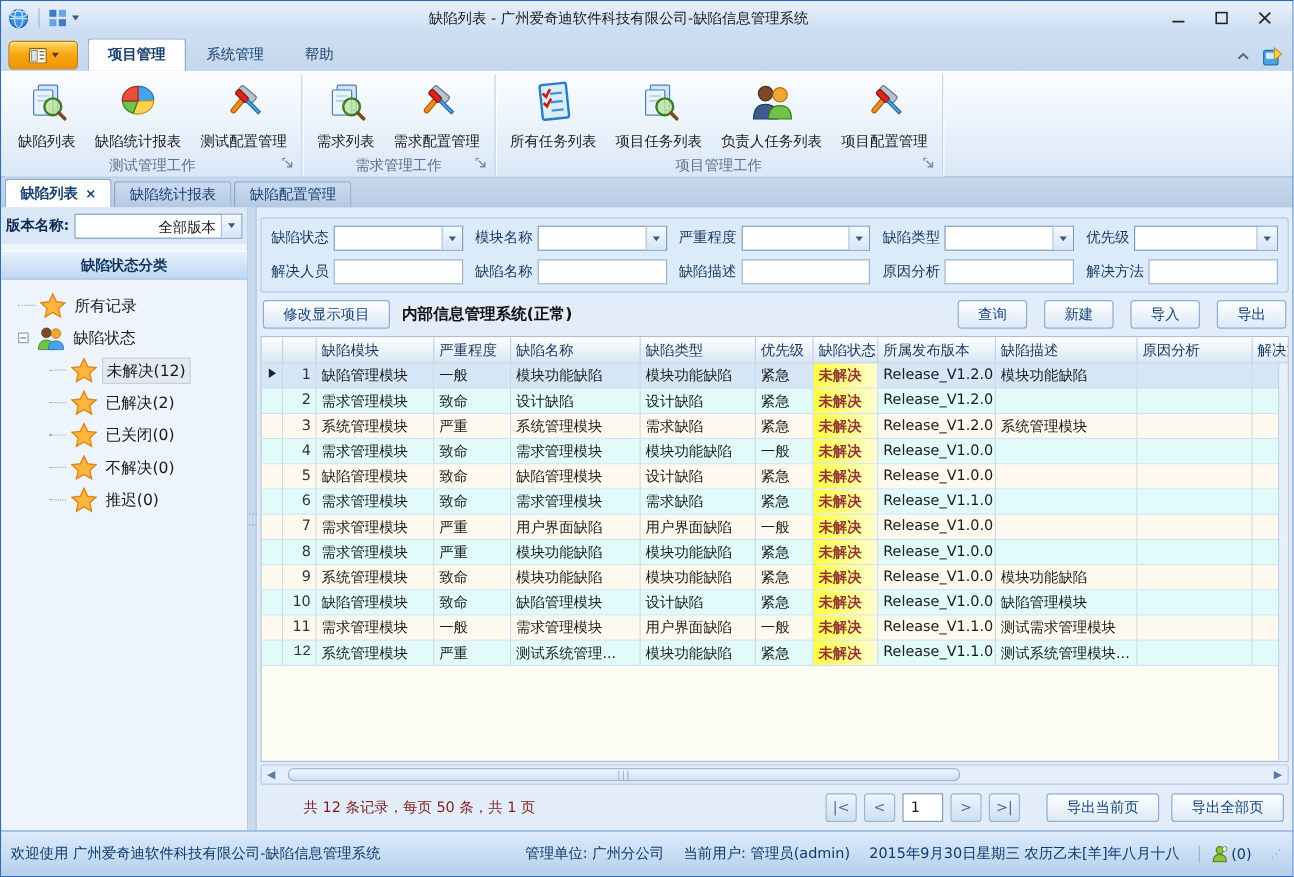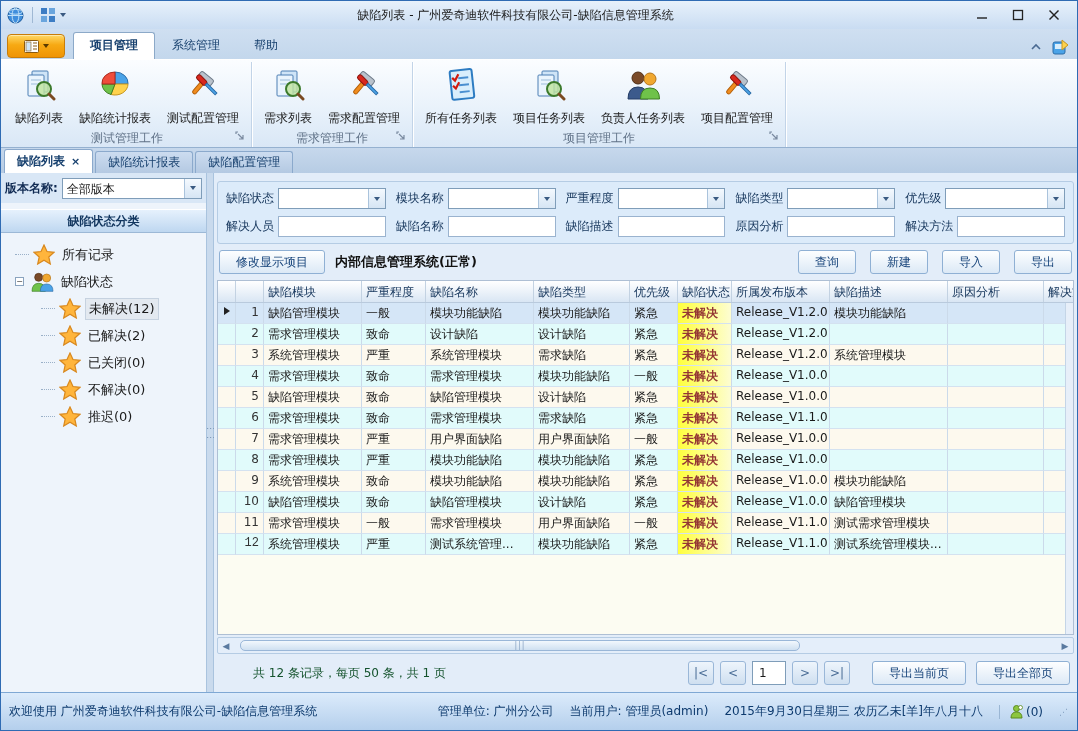--- a/index.html
+++ b/index.html
@@ -35,21 +35,21 @@
 
   
   .doctabs { height:25px; background:linear-gradient(#c6d8ec,#b7cce4); display:flex; align-items:flex-end; padding:0 3px; gap:2px; flex:0 0 auto; }
   .dtab { height:22px; padding:0 12px; display:flex; align-items:center; gap:6px; background:linear-gradient(#ccdcf0,#b4c9e2); border:1px solid #8ba9cc; border-bottom:none; border-radius:3px 3px 0 0; color:#17406e; }
   .dtab.active { background:#fff; font-weight:bold; height:24px; }
   .dtab .close { color:#17406e; font-weight:bold; font-size:11px; }
 
   
   .main { flex:1; display:flex; min-height:0; }
   .sidebar { width:206px; display:flex; flex-direction:column; background:#eef4fb; border-right:1px solid #a9c3de; }
-  .version-row { height:30px; display:flex; align-items:center; padding:0 4px; gap:4px; background:#d9e7f6; }
+  .version-row { height:30px; display:flex; align-items:center; padding:0 4px; gap:4px; background:#d9e7f6;text-align:right; }
   .version-label { font-weight:bold; color:#102a52; white-space:nowrap; }
   .combo { flex:1; height:21px; background:#fff; border:1px solid #7f9db9; display:flex; }
   .combo .cval { flex:1; padding:2px 4px; color:#1a1a1a; white-space:nowrap; overflow:hidden; }
   .combo .carrow { width:17px; background:linear-gradient(#f4f9fe,#d6e5f4); border-left:1px solid #aac3dc; display:flex; align-items:center; justify-content:center; }
   .panel-header { height:24px; margin-top:6px; background:linear-gradient(#e6f1fd,#bed7f0); border-top:1px solid #fff; border-bottom:1px solid #9cb8d6; display:flex; align-items:center; justify-content:center; font-weight:bold; color:#12365f; }
   .tree { flex:1; padding:8px 0 0 14px; position:relative; }
   .titem { display:flex; align-items:center; height:27px; gap:4px; position:relative; }
   .titem .dot-h { width:14px; border-top:1px dotted #9ab0c8; }
   .titem.lvl2 { margin-left:26px; }
   .texp { width:9px; height:9px; border:1px solid #8aa3be; background:#fff; font-size:8px; line-height:7px; text-align:center; color:#444; margin-right:2px; }
@@ -88,21 +88,21 @@
   .selmark { width:0; height:0; border-top:4px solid transparent; border-bottom:4px solid transparent; border-left:6px solid #222; margin:2px auto; }
   .vscroll { position:absolute; right:0; top:22px; bottom:0; width:8px; background:#e7eff9; border-left:1px solid #c4d5e7; }
 
   
   .hscroll { height:17px; margin-top:2px; background:#e4eefa; border:1px solid #b5cce4; border-radius:2px; display:flex; align-items:center; }
   .harrow { width:16px; height:100%; display:flex; align-items:center; justify-content:center; color:#5a7aa0; font-size:9px; }
   .hthumb { height:11px; flex:0 0 560px; margin-left:6px; background:linear-gradient(#f2f8fd,#cfe0f1); border:1px solid #9ab7d8; border-radius:5px; display:flex; align-items:center; justify-content:center; color:#8aa5c4; font-size:8px; letter-spacing:1px; }
 
   
   .pager-row { height:38px; display:flex; align-items:center; padding:0 4px 0 36px; gap:6px; }
-  .pager-info { flex:1; color:#14532d; }
+  .pager-info { flex:1; color:#7f1d1d; }
   .pbtn { width:26px; height:24px; background:linear-gradient(#eef5fc,#cfdff0); border:1px solid #9ab7d8; border-radius:3px; color:#4a6d96; display:flex; align-items:center; justify-content:center; font:inherit; }
   .pinput { width:34px; height:24px; border:1px solid #7f9db9; background:#fff; text-align:left; padding:0 6px; font:inherit; color:#1a1a1a; }
   .pager-export { display:flex; gap:10px; margin-left:16px; }
 
   
   .statusbar { height:38px; flex:0 0 auto; background:linear-gradient(#dcebfb,#b4cfec); border-top:1px solid #7fa8d4; display:flex; align-items:center; padding:0 8px; gap:16px; color:#0d3a6e; }
   .sb-welcome { flex:1; }
   .sb-item { white-space:nowrap; }
   .sb-msg { display:flex; align-items:center; gap:3px; border-left:1px solid #9ab6d4; padding-left:10px; }
   .grip { color:#8aa5c4; font-size:9px; letter-spacing:1px; }

